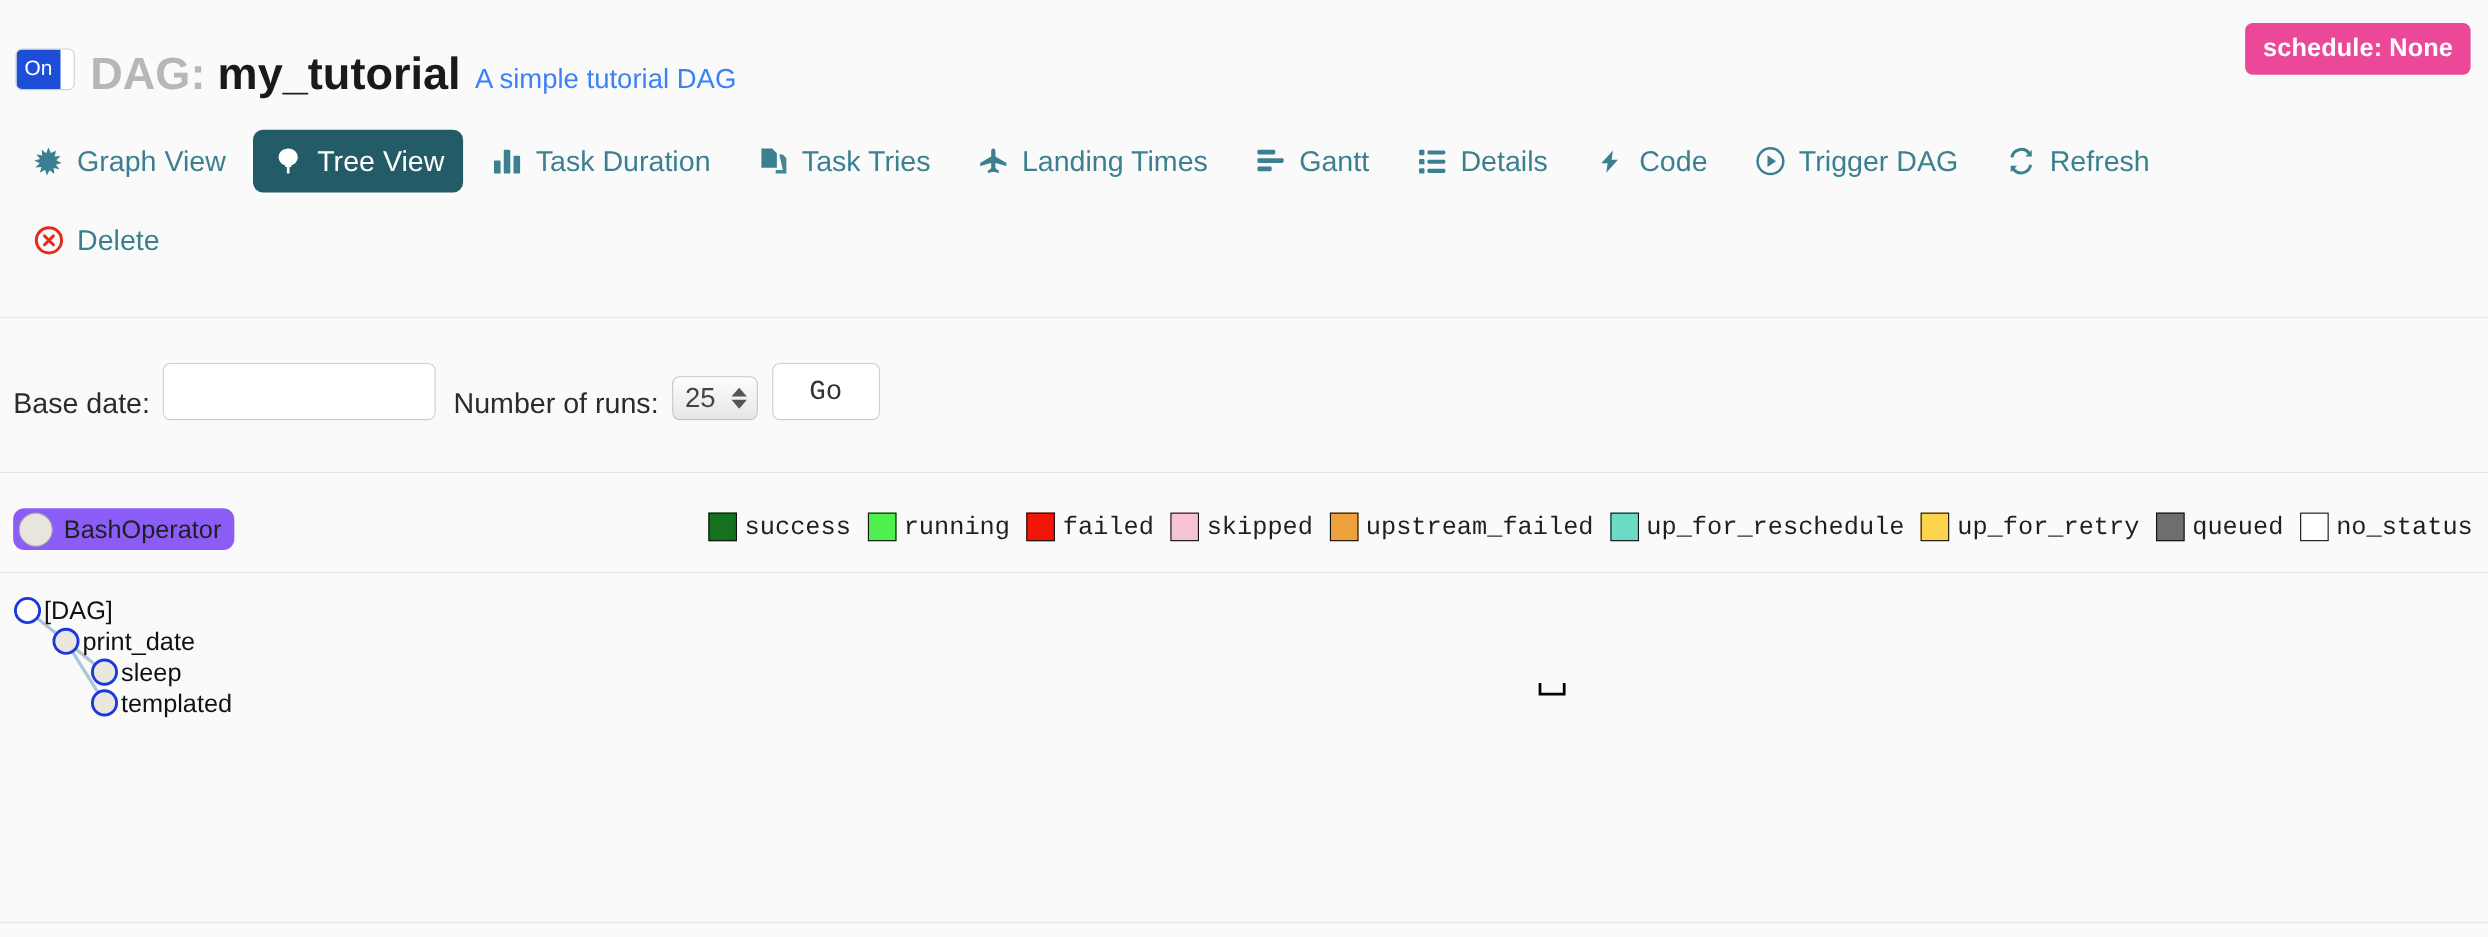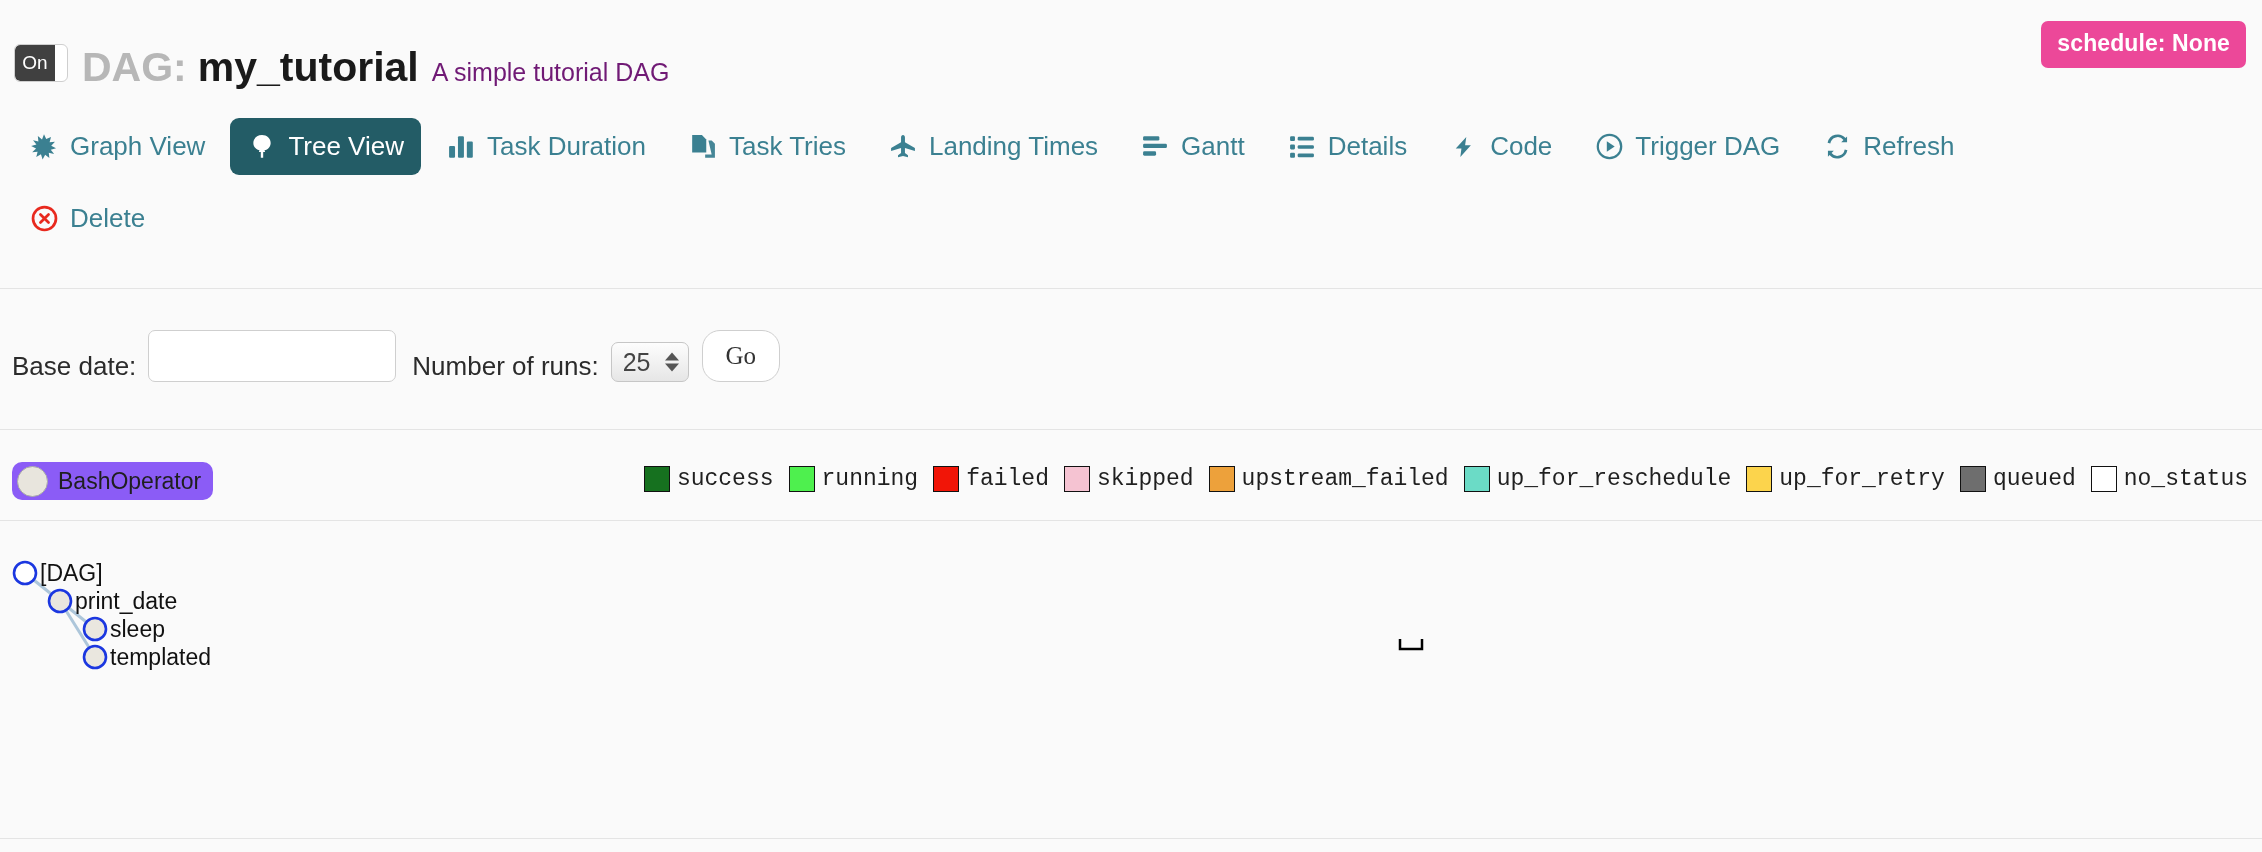--- a/index.html
+++ b/index.html
@@ -35,37 +35,37 @@
     border-radius:6px;
     background:#fff;
     position:relative;
     margin-right:14px;
     box-sizing:border-box;
     margin-bottom:6px;
     overflow:hidden;
   }
   .toggle .knob{
     position:absolute;left:0;top:0;bottom:0;width:40px;
-    background:#404040;
+    background:#1d4ed8;
     border-radius:5px 0 0 5px;
     color:#fff;
     font-size:19px;
     display:flex;align-items:center;justify-content:center;
     font-weight:normal;
   }
   .dag-prefix{
     font-size:41px;color:#b7b7b7;font-weight:bold;
     line-height:1;margin-right:11px;
   }
   .dag-name{
     font-size:41px;color:#1a1a1a;font-weight:bold;
     line-height:1;margin-right:13px;
   }
   .dag-desc{
-    font-size:25px;color:#701a75;line-height:1;
+    font-size:25px;color:#3b82f6;line-height:1;
     padding-bottom:3px;
   }
 
   
   .nav{
     position:absolute;left:12px;top:118px;
     width:2238px;
     display:flex;flex-wrap:wrap;align-items:center;
   }
   .tab{
@@ -135,25 +135,25 @@
     display:flex;flex-direction:column;gap:3px;
   }
   .spin i{
     display:block;width:0;height:0;
     border-left:7px solid transparent;border-right:7px solid transparent;
   }
   .spin i.up{border-bottom:8px solid #555;}
   .spin i.dn{border-top:8px solid #555;}
   .go-btn{
     margin-left:13px;
-    width:78px;height:52px;
-    border:1px solid #cfcfcf;border-radius:18px;
+    width:98px;height:52px;
+    border:1px solid #cfcfcf;border-radius:7px;
     background:#fff;color:#333;
     font-size:25px;
-    font-family:Liberation Serif, serif;
+    font-family:Liberation Mono, monospace;
     cursor:pointer;
   }
 
   
   .operator-pill{
     position:absolute;left:12px;top:462px;
     display:flex;align-items:center;
     background:#8b5cf6;border-radius:10px;
     padding:5px 12px 5px 5px;
     height:38px;box-sizing:border-box;
@@ -172,21 +172,21 @@
   .legend-item{display:flex;align-items:center;margin-left:15px;}
   .legend-item:first-child{margin-left:0;}
   .sw{
     width:26px;height:26px;border:1px solid #111;
     margin-right:7px;flex:none;box-sizing:border-box;
   }
   .legend-text{font-size:23px;color:#1f1f1f;white-space:nowrap;font-family:Liberation Mono, monospace;}
 
   
   .tree-area{
-    position:absolute;left:0;top:537px;width:2068px;height:303px;
+    position:absolute;left:0;top:519px;width:2068px;height:303px;
   }
   .tree-svg{display:block;}
   .node-label{
     font-family:"Liberation Sans", sans-serif;
     font-size:23px;fill:#111;
   }
 </style>
 </head>
 <body>
 

